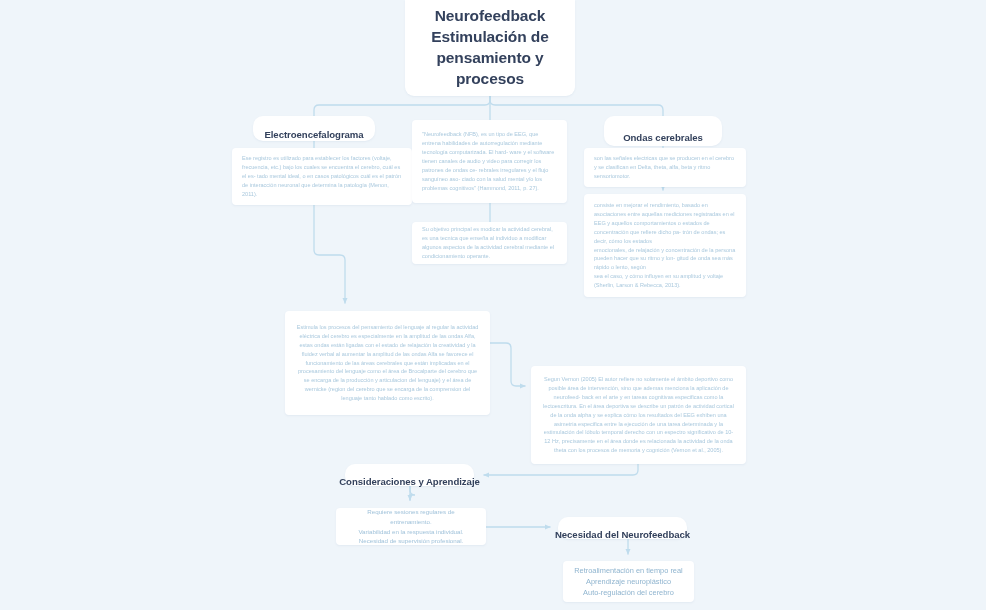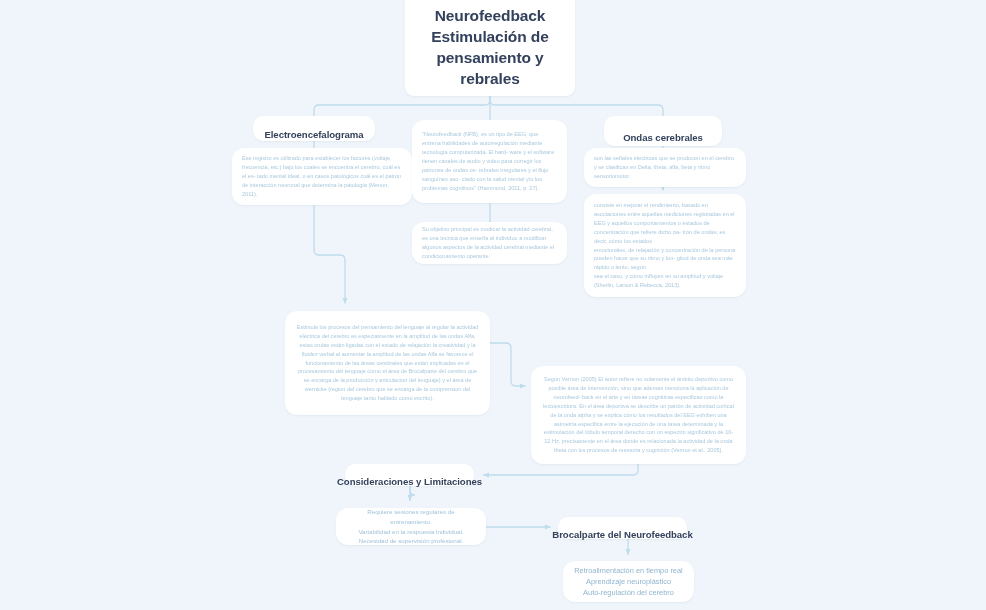--- a/index.html
+++ b/index.html
@@ -20,21 +20,21 @@
   }
   svg.links {
     position: absolute;
     left: 0; top: 0;
     width: 986px; height: 610px;
     pointer-events: none;
   }
   .node {
     position: absolute;
     background: #ffffff;
-    border-radius: 12px;
+    border-radius: 4px;
     box-shadow: 0 1px 2px rgba(120,150,180,0.10);
     z-index: 2;
   }
   
   .node.root {
     left: 405px; top: 0px;
     width: 170px; height: 96px;
     display: flex; align-items: center; justify-content: center;
     border-radius: 0 0 9px 9px;
   }
@@ -138,21 +138,21 @@
       <path d="M 410 486 L 410 490 Q 410 495 415 495 L 415 495 L 410 495 L 410 500"></path>
       <path d="M 410 486 L 410 500" marker-end="url(#arrow)"></path>
 
       <path d="M 486 527 L 550 527" marker-end="url(#arrow)"></path>
 
       <path d="M 628 539 L 628 554" marker-end="url(#arrow)"></path>
     </g>
   </svg>
 
   <div class="node root" id="n-root">
-    <div class="txt">Neurofeedback Estimulación de pensamiento y rebrales</div>
+    <div class="txt">Neurofeedback Estimulación de pensamiento y procesos</div>
   </div>
 
   <div class="node head" id="n-eeg-head">
     <div class="txt">Electroencefalograma</div>
   </div>
   <div class="node body" id="n-eeg-body">
     <div class="txt">Ese registro es utilizado para establecer los factores (voltaje, frecuencia, etc.) bajo los cuales se encuentra el cerebro, cuál es el es- tado mental ideal, o en casos patológicos cuál es el patrón de interacción neuronal que determina la patología (Menon, 2011).</div>
   </div>
 
   <div class="node body" id="n-nfb-def">
@@ -176,30 +176,30 @@
 
   <div class="node body centered" id="n-estimula">
     <div class="txt">Estimula los procesos del pensamiento del lenguaje al regular la actividad eléctrica del cerebro es especialmente en la amplitud de las ondas Alfa, estas ondas están ligadas con el estado de relajación la creatividad y la fluidez verbal al aumentar la amplitud de las ondas Alfa se favorece el funcionamiento de las áreas cerebrales que están implicadas en el procesamiento del lenguaje como el área de Brocalparte del cerebro que se encarga de la producción y articulacion del lenguaje) y el área de wernicke (region del cerebro que se encarga de la comprension del lenguaje tanto hablado como escrito).</div>
   </div>
 
   <div class="node body centered" id="n-vernon">
     <div class="txt">Segun Vernon (2005) El autor refiere no solamente el ámbito deportivo como posible área de intervención, sino que ademas menciona la aplicación de neurofeed- back en el arte y en tareas cognitivas especificas como la lectoescritura. En el área deportiva se describe un patrón de actividad cortical de la onda alpha y se explica cómo los resultados del EEG exhiben una asimetria especifica entre la ejecución de una tarea determinada y la estimulación del lóbulo temporal derecho con un espectro significativo de 10-12 Hz, precisamente en el área donde es relacionada la actividad de la onda theta con los procesos de memoria y cognición (Vernon et al., 2005).</div>
   </div>
 
   <div class="node head" id="n-consid-head">
-    <div class="txt">Consideraciones y Limitaciones</div>
+    <div class="txt">Consideraciones y Aprendizaje</div>
   </div>
   <div class="node body mid" id="n-consid-body">
     <div class="txt">Requiere sesiones regulares de entrenamiento.
 Variabilidad en la respuesta individual.
 Necesidad de supervisión profesional.</div>
   </div>
 
   <div class="node head" id="n-mecan-head">
-    <div class="txt">Brocalparte del Neurofeedback</div>
+    <div class="txt">Necesidad del Neurofeedback</div>
   </div>
   <div class="node body dark" id="n-mecan-body">
     <div class="txt">Retroalimentación en tiempo real
 Aprendizaje neuroplástico
 Auto-regulación del cerebro</div>
   </div>
 
 </div>
 
 </body></html>

